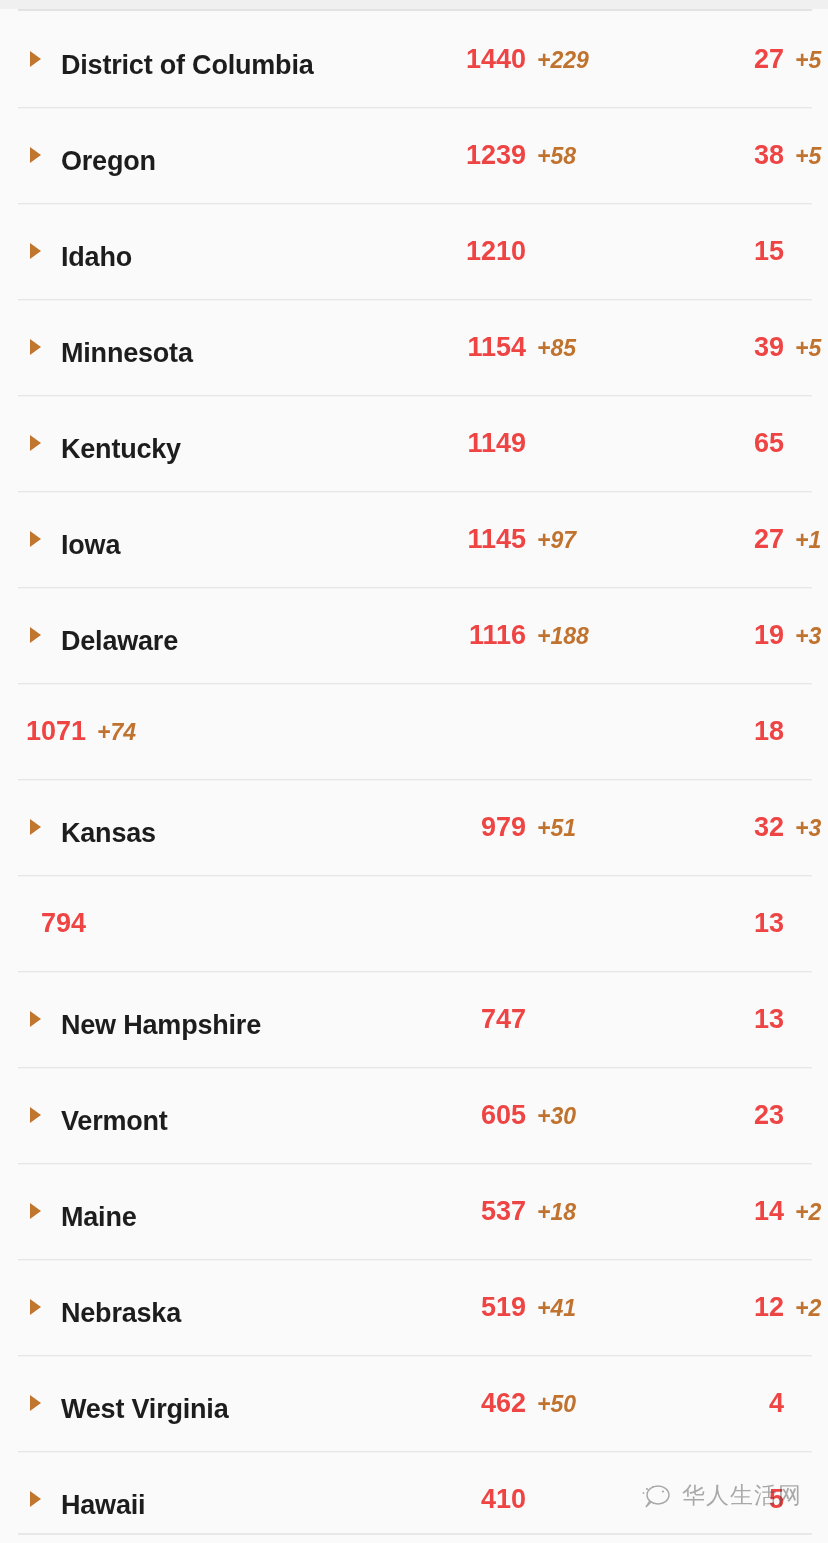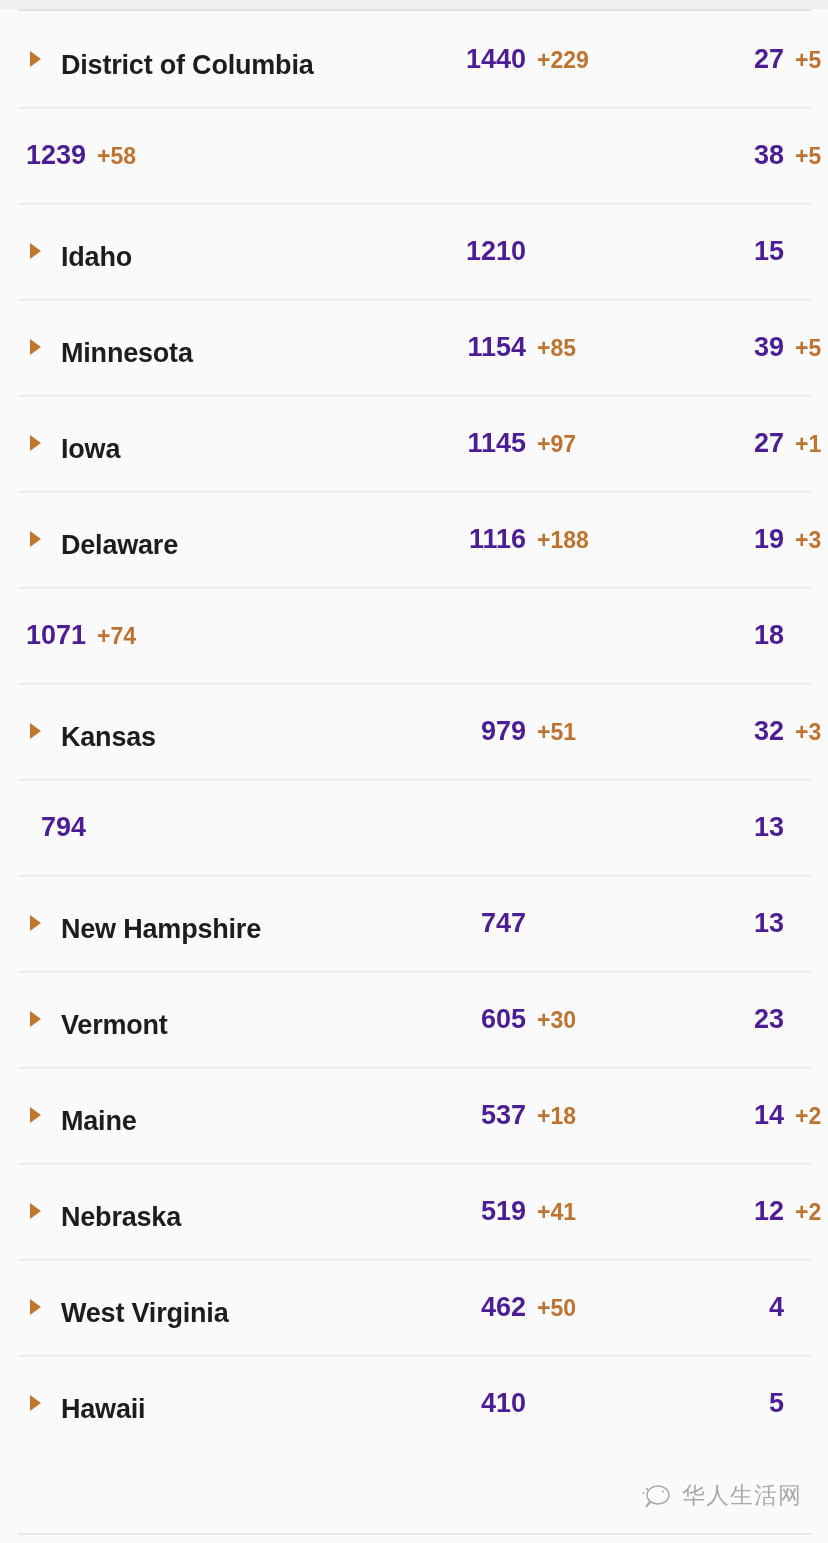--- a/index.html
+++ b/index.html
@@ -117,35 +117,36 @@
     flex: 0 0 auto;
     width: 160px;
     padding-right: 0px;
   }
   .deaths-cell {
     flex: 1 1 auto;
   }
   .num-main {
     font-size: 27px;
     font-weight: bold;
-    color: #4c1d95;
+    color: #ef4444;
   }
   .num-delta {
     font-size: 23px;
     font-weight: bold;
     color: #c0732f;
     margin-left: 11px;
   }
   .num-delta.empty { margin-left: 0; }
 
   
   .delta-slot {
     display: inline-block;
     width: 74px;
     text-align: left;
+    font-style: italic;
   }
   .delta-slot.small { width: 44px; }
 
   
   .watermark {
     position: absolute;
     right: 26px;
     bottom: 32px;
     display: flex;
     align-items: center;
@@ -191,20 +192,24 @@
         <div class="num-cell cases-cell">
           <span class="num-main">1440</span>
           <span class="delta-slot"><span class="num-delta">+229</span></span>
         </div>
         <div class="num-cell deaths-cell">
           <span class="num-main">27</span>
           <span class="delta-slot small"><span class="num-delta">+5</span></span>
         </div>
       </div>
       <div class="row">
+        <div class="name-cell">
+          <span class="disclosure"></span>
+          <span class="state-name">Oregon</span>
+        </div>
         <div class="num-cell cases-cell">
           <span class="num-main">1239</span>
           <span class="delta-slot"><span class="num-delta">+58</span></span>
         </div>
         <div class="num-cell deaths-cell">
           <span class="num-main">38</span>
           <span class="delta-slot small"><span class="num-delta">+5</span></span>
         </div>
       </div>
       <div class="row">
@@ -226,20 +231,34 @@
           <span class="disclosure"></span>
           <span class="state-name">Minnesota</span>
         </div>
         <div class="num-cell cases-cell">
           <span class="num-main">1154</span>
           <span class="delta-slot"><span class="num-delta">+85</span></span>
         </div>
         <div class="num-cell deaths-cell">
           <span class="num-main">39</span>
           <span class="delta-slot small"><span class="num-delta">+5</span></span>
+        </div>
+      </div>
+      <div class="row">
+        <div class="name-cell">
+          <span class="disclosure"></span>
+          <span class="state-name">Kentucky</span>
+        </div>
+        <div class="num-cell cases-cell">
+          <span class="num-main">1149</span>
+          <span class="delta-slot"><span class="num-delta empty"></span></span>
+        </div>
+        <div class="num-cell deaths-cell">
+          <span class="num-main">65</span>
+          <span class="delta-slot small"><span class="num-delta empty"></span></span>
         </div>
       </div>
       <div class="row">
         <div class="name-cell">
           <span class="disclosure"></span>
           <span class="state-name">Iowa</span>
         </div>
         <div class="num-cell cases-cell">
           <span class="num-main">1145</span>
           <span class="delta-slot"><span class="num-delta">+97</span></span>

